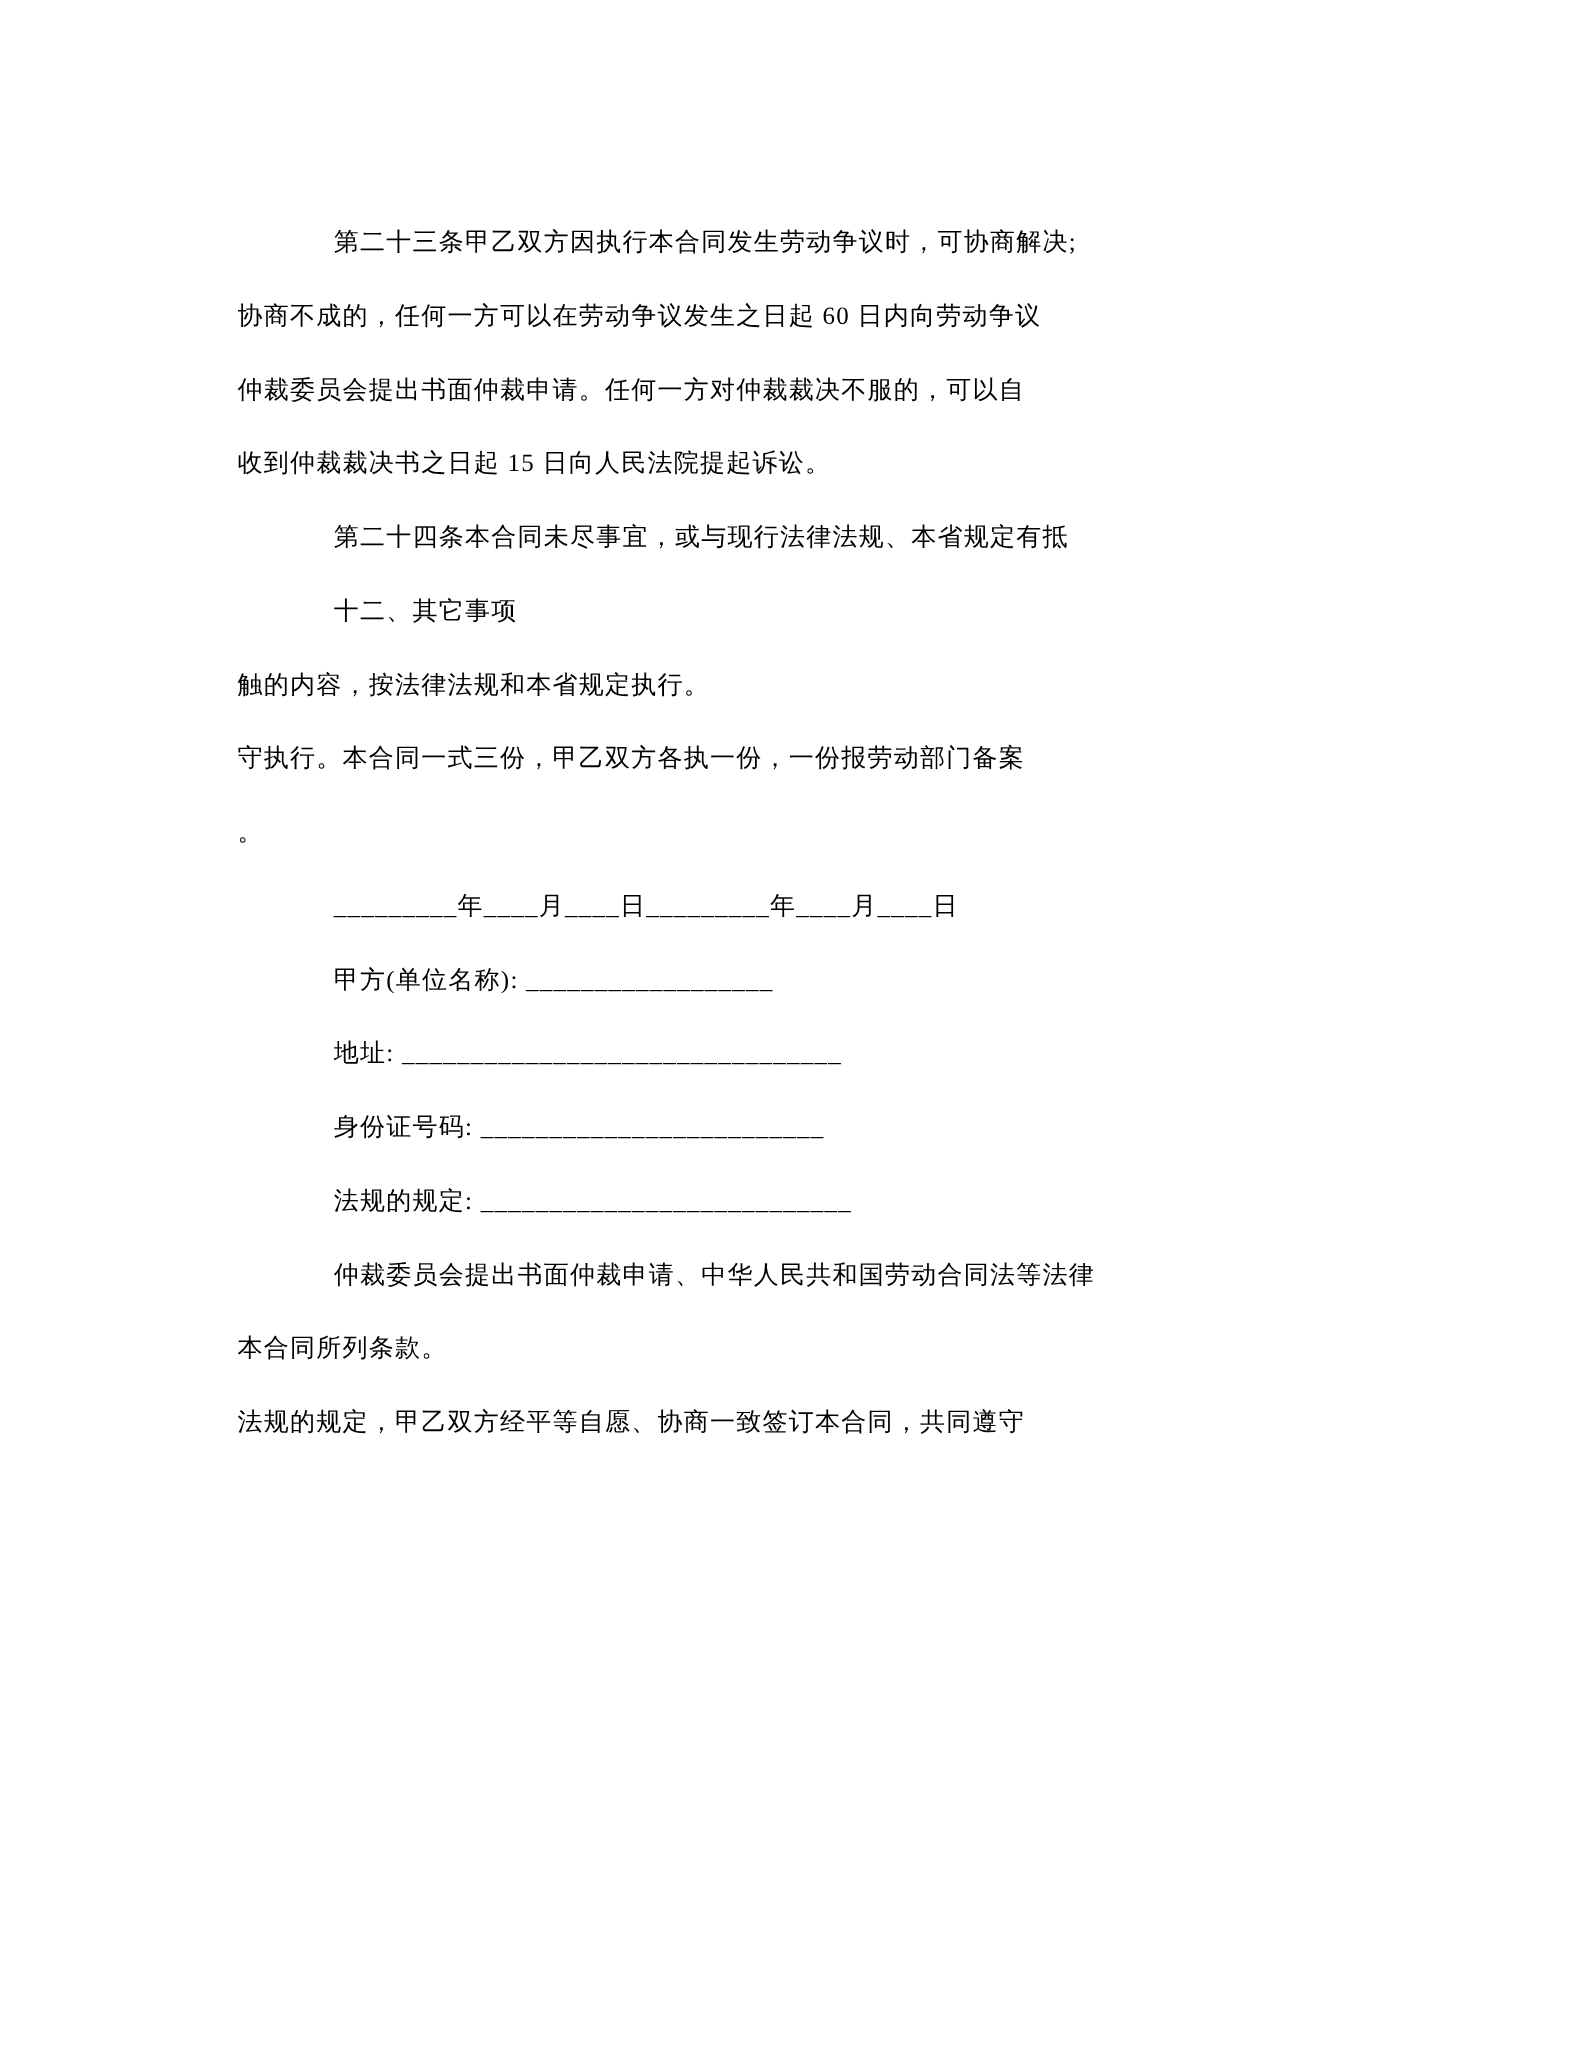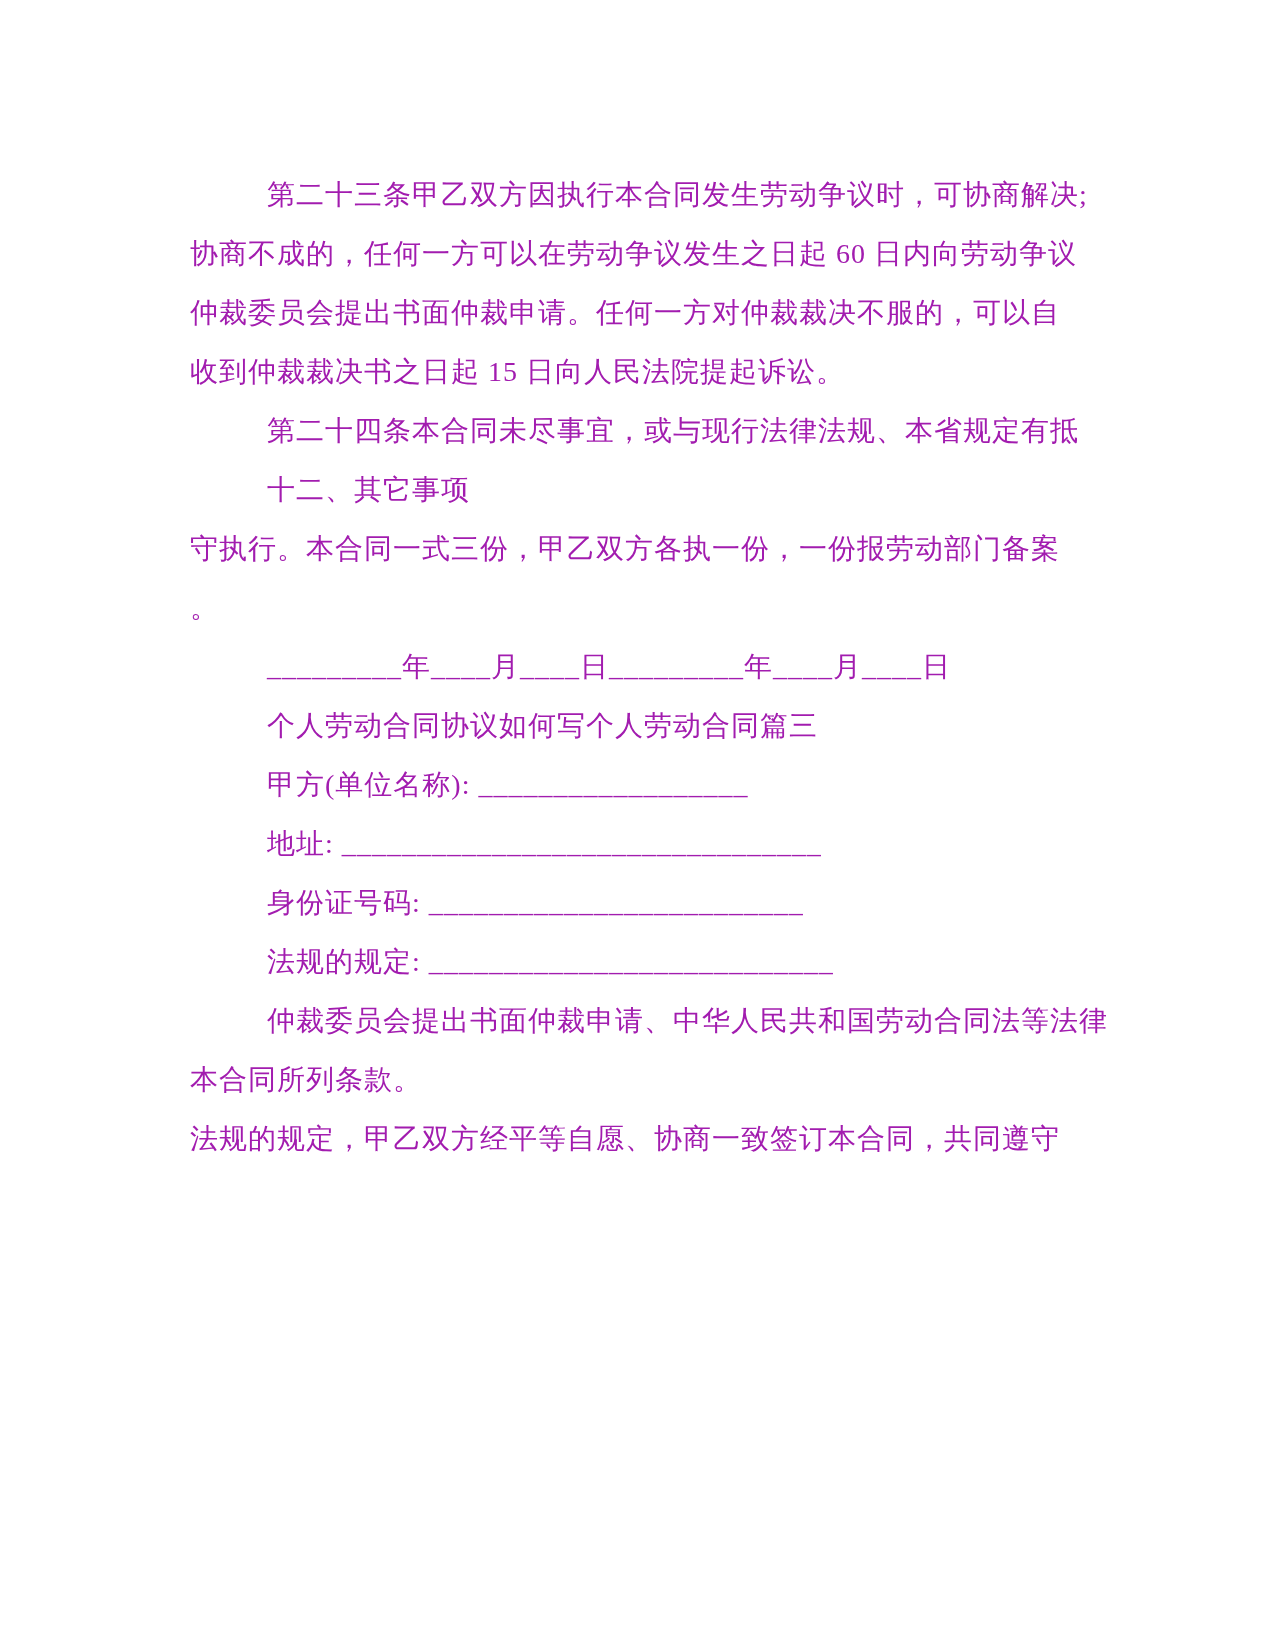--- a/index.html
+++ b/index.html
@@ -13,22 +13,22 @@
     height: 1650px;
     background: #ffffff;
     overflow: hidden;
   }
   .doc {
     position: absolute;
     top: 165px;
     left: 190px;
     right: 30px;
     font-family: "Liberation Serif", "DejaVu Serif", serif;
-    font-size: 28px;
-    color: #a21caf;
+    font-size: 20px;
+    color: #000000;
     letter-spacing: 1px;
   }
   .line {
     height: 59px;
     line-height: 59px;
     white-space: nowrap;
   }
   .line.indent {
     padding-left: 77px;
   }
@@ -37,24 +37,24 @@
 <body>
 
 <div class="page">
   <div class="doc">
       <div class="line indent"><span>第二十三条甲乙双方因执行本合同发生劳动争议时，可协商解决;</span></div>
       <div class="line"><span>协商不成的，任何一方可以在劳动争议发生之日起 60 日内向劳动争议</span></div>
       <div class="line"><span>仲裁委员会提出书面仲裁申请。任何一方对仲裁裁决不服的，可以自</span></div>
       <div class="line"><span>收到仲裁裁决书之日起 15 日向人民法院提起诉讼。</span></div>
       <div class="line indent"><span>第二十四条本合同未尽事宜，或与现行法律法规、本省规定有抵</span></div>
       <div class="line indent"><span>十二、其它事项</span></div>
+      <div class="line"><span>触的内容，按法律法规和本省规定执行。</span></div>
       <div class="line"><span>守执行。本合同一式三份，甲乙双方各执一份，一份报劳动部门备案</span></div>
       <div class="line"><span>。</span></div>
       <div class="line indent"><span>_________年____月____日_________年____月____日</span></div>
-      <div class="line indent"><span>个人劳动合同协议如何写个人劳动合同篇三</span></div>
       <div class="line indent"><span>甲方(单位名称): __________________</span></div>
       <div class="line indent"><span>地址: ________________________________</span></div>
       <div class="line indent"><span>身份证号码: _________________________</span></div>
       <div class="line indent"><span>法规的规定: ___________________________</span></div>
       <div class="line indent"><span>仲裁委员会提出书面仲裁申请、中华人民共和国劳动合同法等法律</span></div>
       <div class="line"><span>本合同所列条款。</span></div>
       <div class="line"><span>法规的规定，甲乙双方经平等自愿、协商一致签订本合同，共同遵守</span></div>
     </div>
 </div>
 

